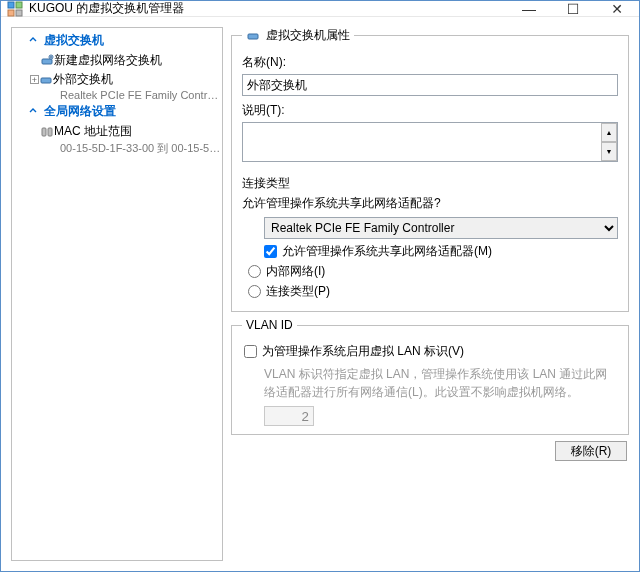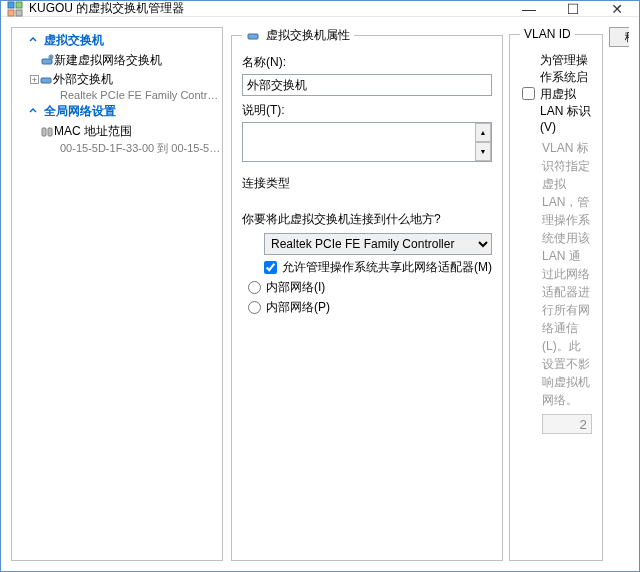--- a/index.html
+++ b/index.html
@@ -94,21 +94,21 @@
     color: #7a7a7a;
     padding-left: 48px;
     font-size: 11px;
     white-space: nowrap;
     overflow: hidden;
     text-overflow: ellipsis;
   }
   .main {
     flex: 1;
     display: flex;
-    flex-direction: row;
+    flex-direction: column;
     gap: 6px;
     overflow: hidden;
   }
   fieldset.group {
     border: 1px solid #c0c0c0;
     margin: 0;
     padding: 8px 10px;
   }
   fieldset.group > legend {
     display: flex;
@@ -152,21 +152,21 @@
     flex: 1;
     border: 1px solid #bbb;
     background: #f0f0f0;
     font-size: 7px;
     padding: 0;
     line-height: 1;
   }
   .sub-section {
     margin-top: 10px;
   }
-  .sub-title { margin-bottom: 19px; }
+  .sub-title { margin-bottom: 3px; }
   .sub-hint { margin-bottom: 5px; }
   .radio-row, .check-row {
     display: flex;
     align-items: center;
     gap: 5px;
     margin: 3px 0 3px 6px;
   }
   .radio-row input, .check-row input { margin: 0; }
   .select-wrap { margin: 4px 0 4px 22px; }
   select.combo {
@@ -302,39 +302,39 @@
         <div class="textarea-wrap">
           <textarea class="textarea" style=""></textarea>
           <div class="spin-btns">
             <button>▲</button>
             <button>▼</button>
           </div>
         </div>
 
         <div class="sub-section">
           <div class="sub-title">连接类型</div>
-          <div class="sub-hint">你要将此虚拟交换机连接到什么地方?</div>
+          <div class="sub-hint">允许管理操作系统共享此网络适配器?</div>
 
           <div class="select-wrap">
             <select class="combo">
               <option>Realtek PCIe FE Family Controller</option>
             </select>
           </div>
           <label class="check-row indent-check">
             <input type="checkbox" checked="" style="">
             <span>允许管理操作系统共享此网络适配器(M)</span>
           </label>
 
           <label class="radio-row">
             <input type="radio" name="conn" style="">
             <span>内部网络(I)</span>
           </label>
           <label class="radio-row">
             <input type="radio" name="conn" style="">
-            <span>内部网络(P)</span>
+            <span>连接类型(P)</span>
           </label>
         </div>
       </fieldset>
 
       <fieldset class="group">
         <legend>VLAN ID</legend>
         <label class="check-row" style="margin-left:2px;">
           <input type="checkbox" style="">
           <span>为管理操作系统启用虚拟 LAN 标识(V)</span>
         </label>

